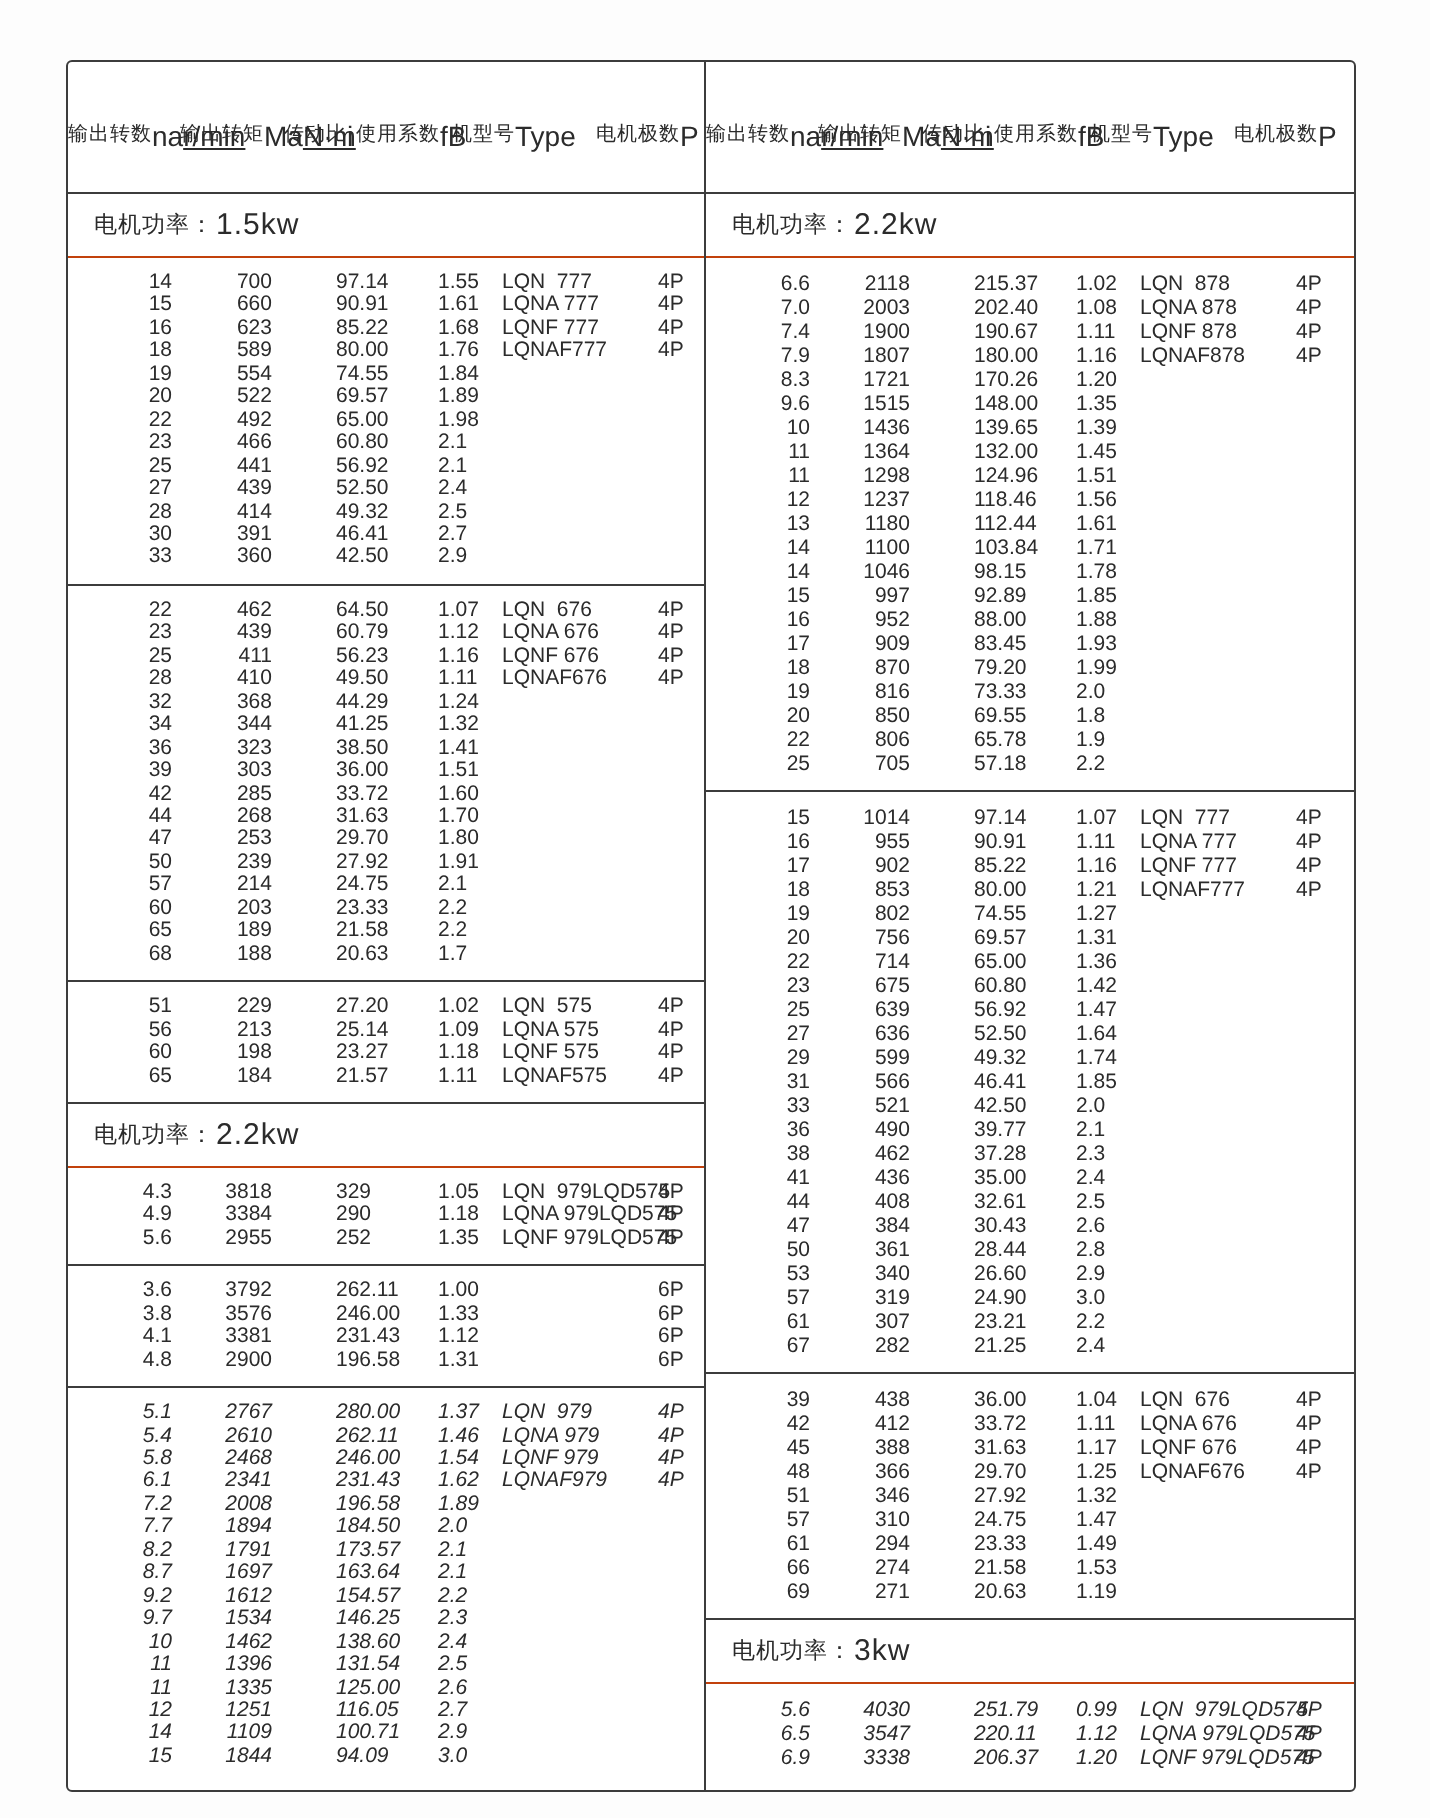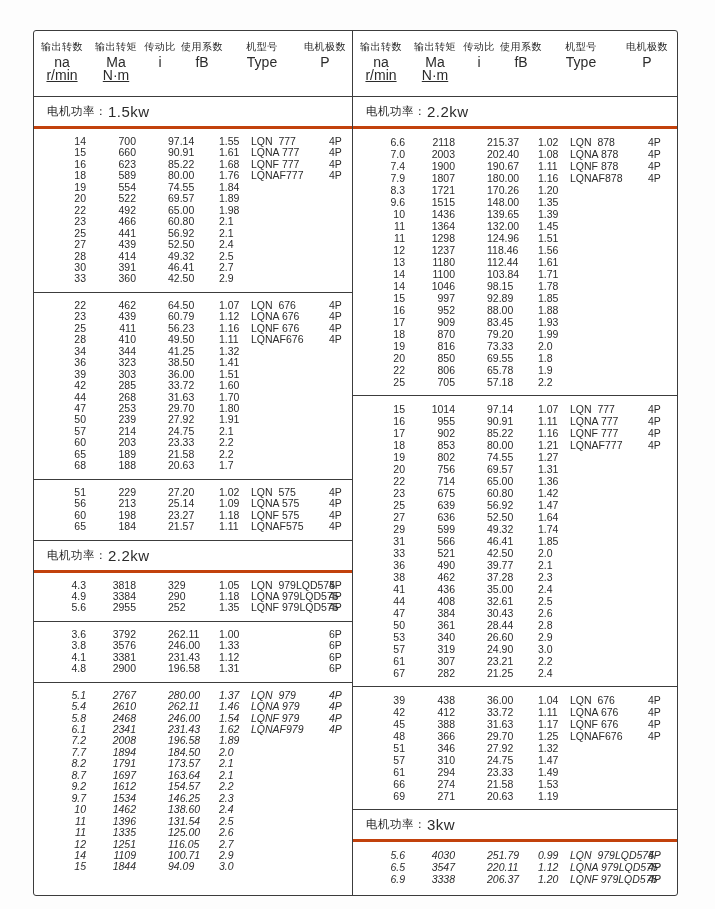--- a/index.html
+++ b/index.html
@@ -26,29 +26,29 @@
 
   
   .col-header{
     height:66px;flex:0 0 66px;
     border-bottom:1px solid #3c3c3c;
     display:grid;
     grid-template-columns:56px 52px 36px 48px 72px 1fr;
     box-sizing:border-box;
     padding-top:9px;
   }
-  .hcell{display:flex;flex-direction:column;align-items:center;white-space:nowrap;}
+  .hcell{display:flex;align-items:center;white-space:nowrap;}
   .hcn{font-size:10px;line-height:14px;letter-spacing:0.5px;color:#2b2b2b;}
   .hsym{font-size:14px;line-height:16px;color:#2b2b2b;}
   .hunit{font-size:14px;line-height:11px;color:#2b2b2b;text-decoration:underline;}
 
   
   .band{
     flex:0 0 32px;height:32px;
-    border-bottom:3px solid #c2410c;
+    border-bottom:1px solid #c2410c;
     display:flex;align-items:center;
     padding-left:13px;box-sizing:border-box;
     background:#fff;
   }
   .band-prefix{font-size:11.5px;letter-spacing:0.5px;}
   .band-power{font-size:15px;font-weight:normal;letter-spacing:0.5px;margin-left:1px;}
 
   
   .block{
     border-bottom:1px solid #3c3c3c;
@@ -122,20 +122,21 @@
         <div class="row"><span class="c-na">27</span><span class="c-ma">439</span><span class="c-i">52.50</span><span class="c-fb">2.4</span><span class="c-type"></span><span class="c-p"></span></div>
         <div class="row"><span class="c-na">28</span><span class="c-ma">414</span><span class="c-i">49.32</span><span class="c-fb">2.5</span><span class="c-type"></span><span class="c-p"></span></div>
         <div class="row"><span class="c-na">30</span><span class="c-ma">391</span><span class="c-i">46.41</span><span class="c-fb">2.7</span><span class="c-type"></span><span class="c-p"></span></div>
         <div class="row"><span class="c-na">33</span><span class="c-ma">360</span><span class="c-i">42.50</span><span class="c-fb">2.9</span><span class="c-type"></span><span class="c-p"></span></div>
       </div>
       <div class="block">
         <div class="row"><span class="c-na">22</span><span class="c-ma">462</span><span class="c-i">64.50</span><span class="c-fb">1.07</span><span class="c-type">LQN  676</span><span class="c-p">4P</span></div>
         <div class="row"><span class="c-na">23</span><span class="c-ma">439</span><span class="c-i">60.79</span><span class="c-fb">1.12</span><span class="c-type">LQNA 676</span><span class="c-p">4P</span></div>
         <div class="row"><span class="c-na">25</span><span class="c-ma">411</span><span class="c-i">56.23</span><span class="c-fb">1.16</span><span class="c-type">LQNF 676</span><span class="c-p">4P</span></div>
         <div class="row"><span class="c-na">28</span><span class="c-ma">410</span><span class="c-i">49.50</span><span class="c-fb">1.11</span><span class="c-type">LQNAF676</span><span class="c-p">4P</span></div>
+        <div class="row"><span class="c-na">32</span><span class="c-ma">368</span><span class="c-i">44.29</span><span class="c-fb">1.24</span><span class="c-type"></span><span class="c-p"></span></div>
         <div class="row"><span class="c-na">34</span><span class="c-ma">344</span><span class="c-i">41.25</span><span class="c-fb">1.32</span><span class="c-type"></span><span class="c-p"></span></div>
         <div class="row"><span class="c-na">36</span><span class="c-ma">323</span><span class="c-i">38.50</span><span class="c-fb">1.41</span><span class="c-type"></span><span class="c-p"></span></div>
         <div class="row"><span class="c-na">39</span><span class="c-ma">303</span><span class="c-i">36.00</span><span class="c-fb">1.51</span><span class="c-type"></span><span class="c-p"></span></div>
         <div class="row"><span class="c-na">42</span><span class="c-ma">285</span><span class="c-i">33.72</span><span class="c-fb">1.60</span><span class="c-type"></span><span class="c-p"></span></div>
         <div class="row"><span class="c-na">44</span><span class="c-ma">268</span><span class="c-i">31.63</span><span class="c-fb">1.70</span><span class="c-type"></span><span class="c-p"></span></div>
         <div class="row"><span class="c-na">47</span><span class="c-ma">253</span><span class="c-i">29.70</span><span class="c-fb">1.80</span><span class="c-type"></span><span class="c-p"></span></div>
         <div class="row"><span class="c-na">50</span><span class="c-ma">239</span><span class="c-i">27.92</span><span class="c-fb">1.91</span><span class="c-type"></span><span class="c-p"></span></div>
         <div class="row"><span class="c-na">57</span><span class="c-ma">214</span><span class="c-i">24.75</span><span class="c-fb">2.1</span><span class="c-type"></span><span class="c-p"></span></div>
         <div class="row"><span class="c-na">60</span><span class="c-ma">203</span><span class="c-i">23.33</span><span class="c-fb">2.2</span><span class="c-type"></span><span class="c-p"></span></div>
         <div class="row"><span class="c-na">65</span><span class="c-ma">189</span><span class="c-i">21.58</span><span class="c-fb">2.2</span><span class="c-type"></span><span class="c-p"></span></div>

